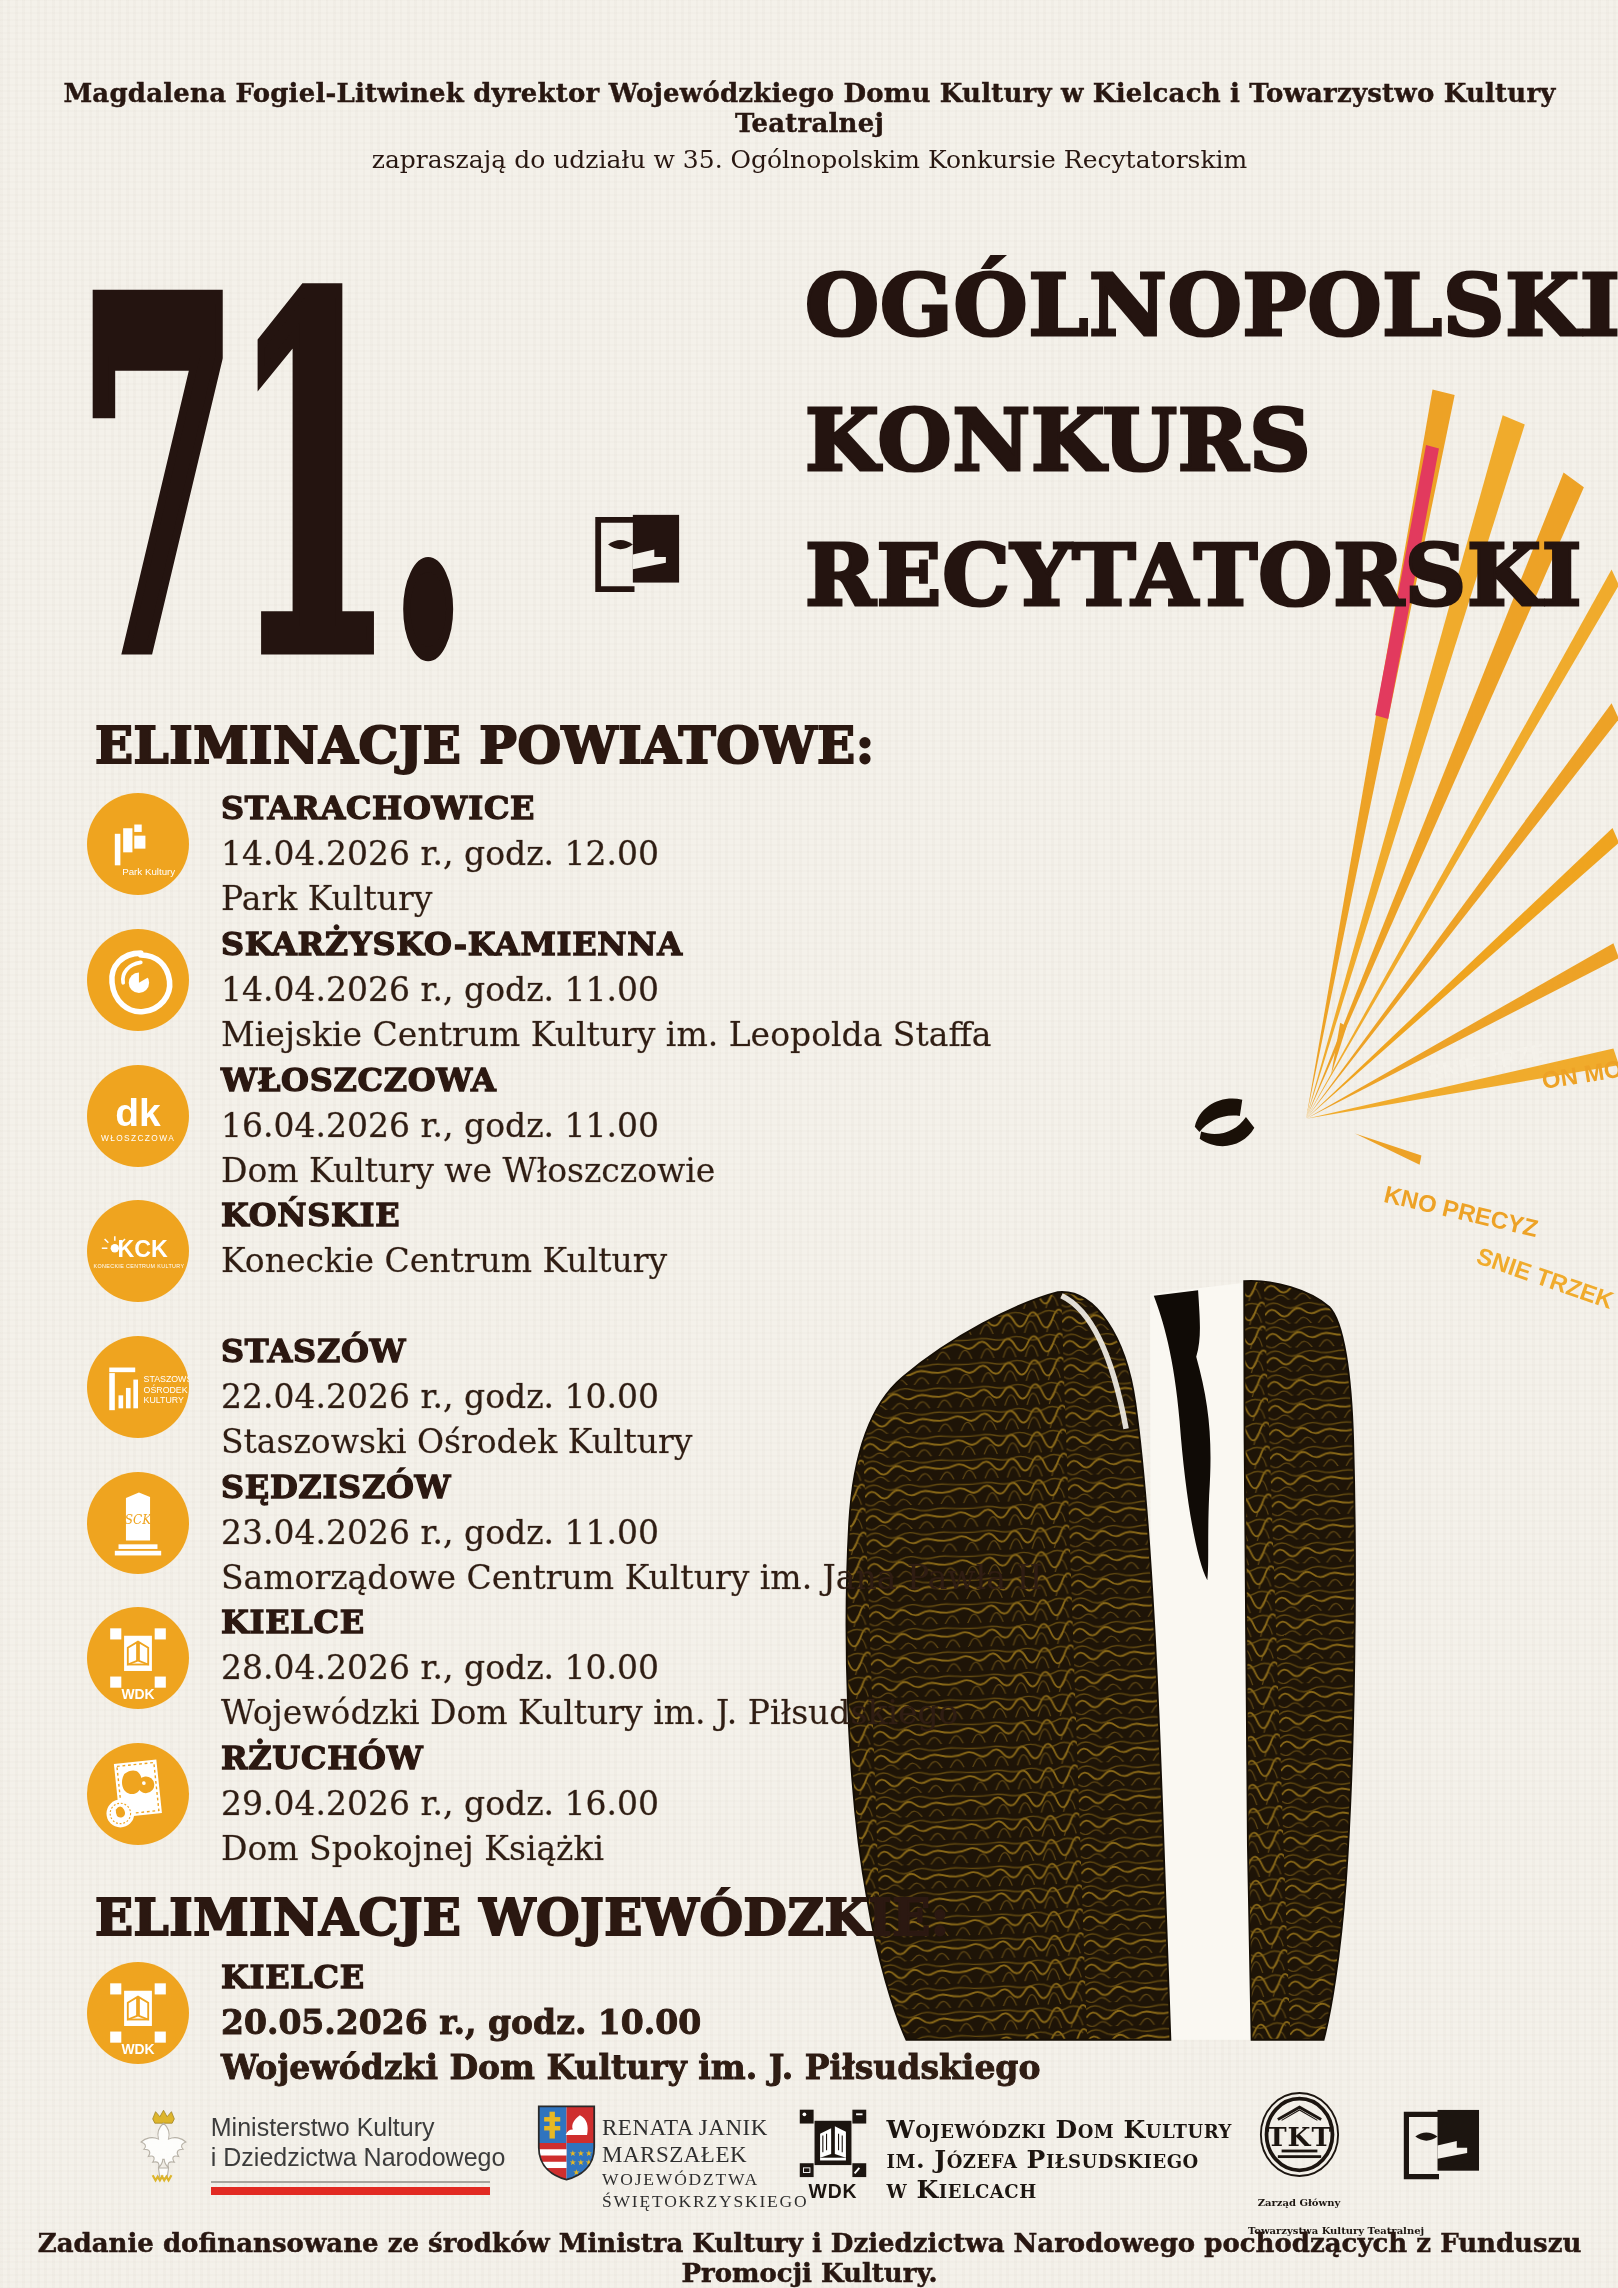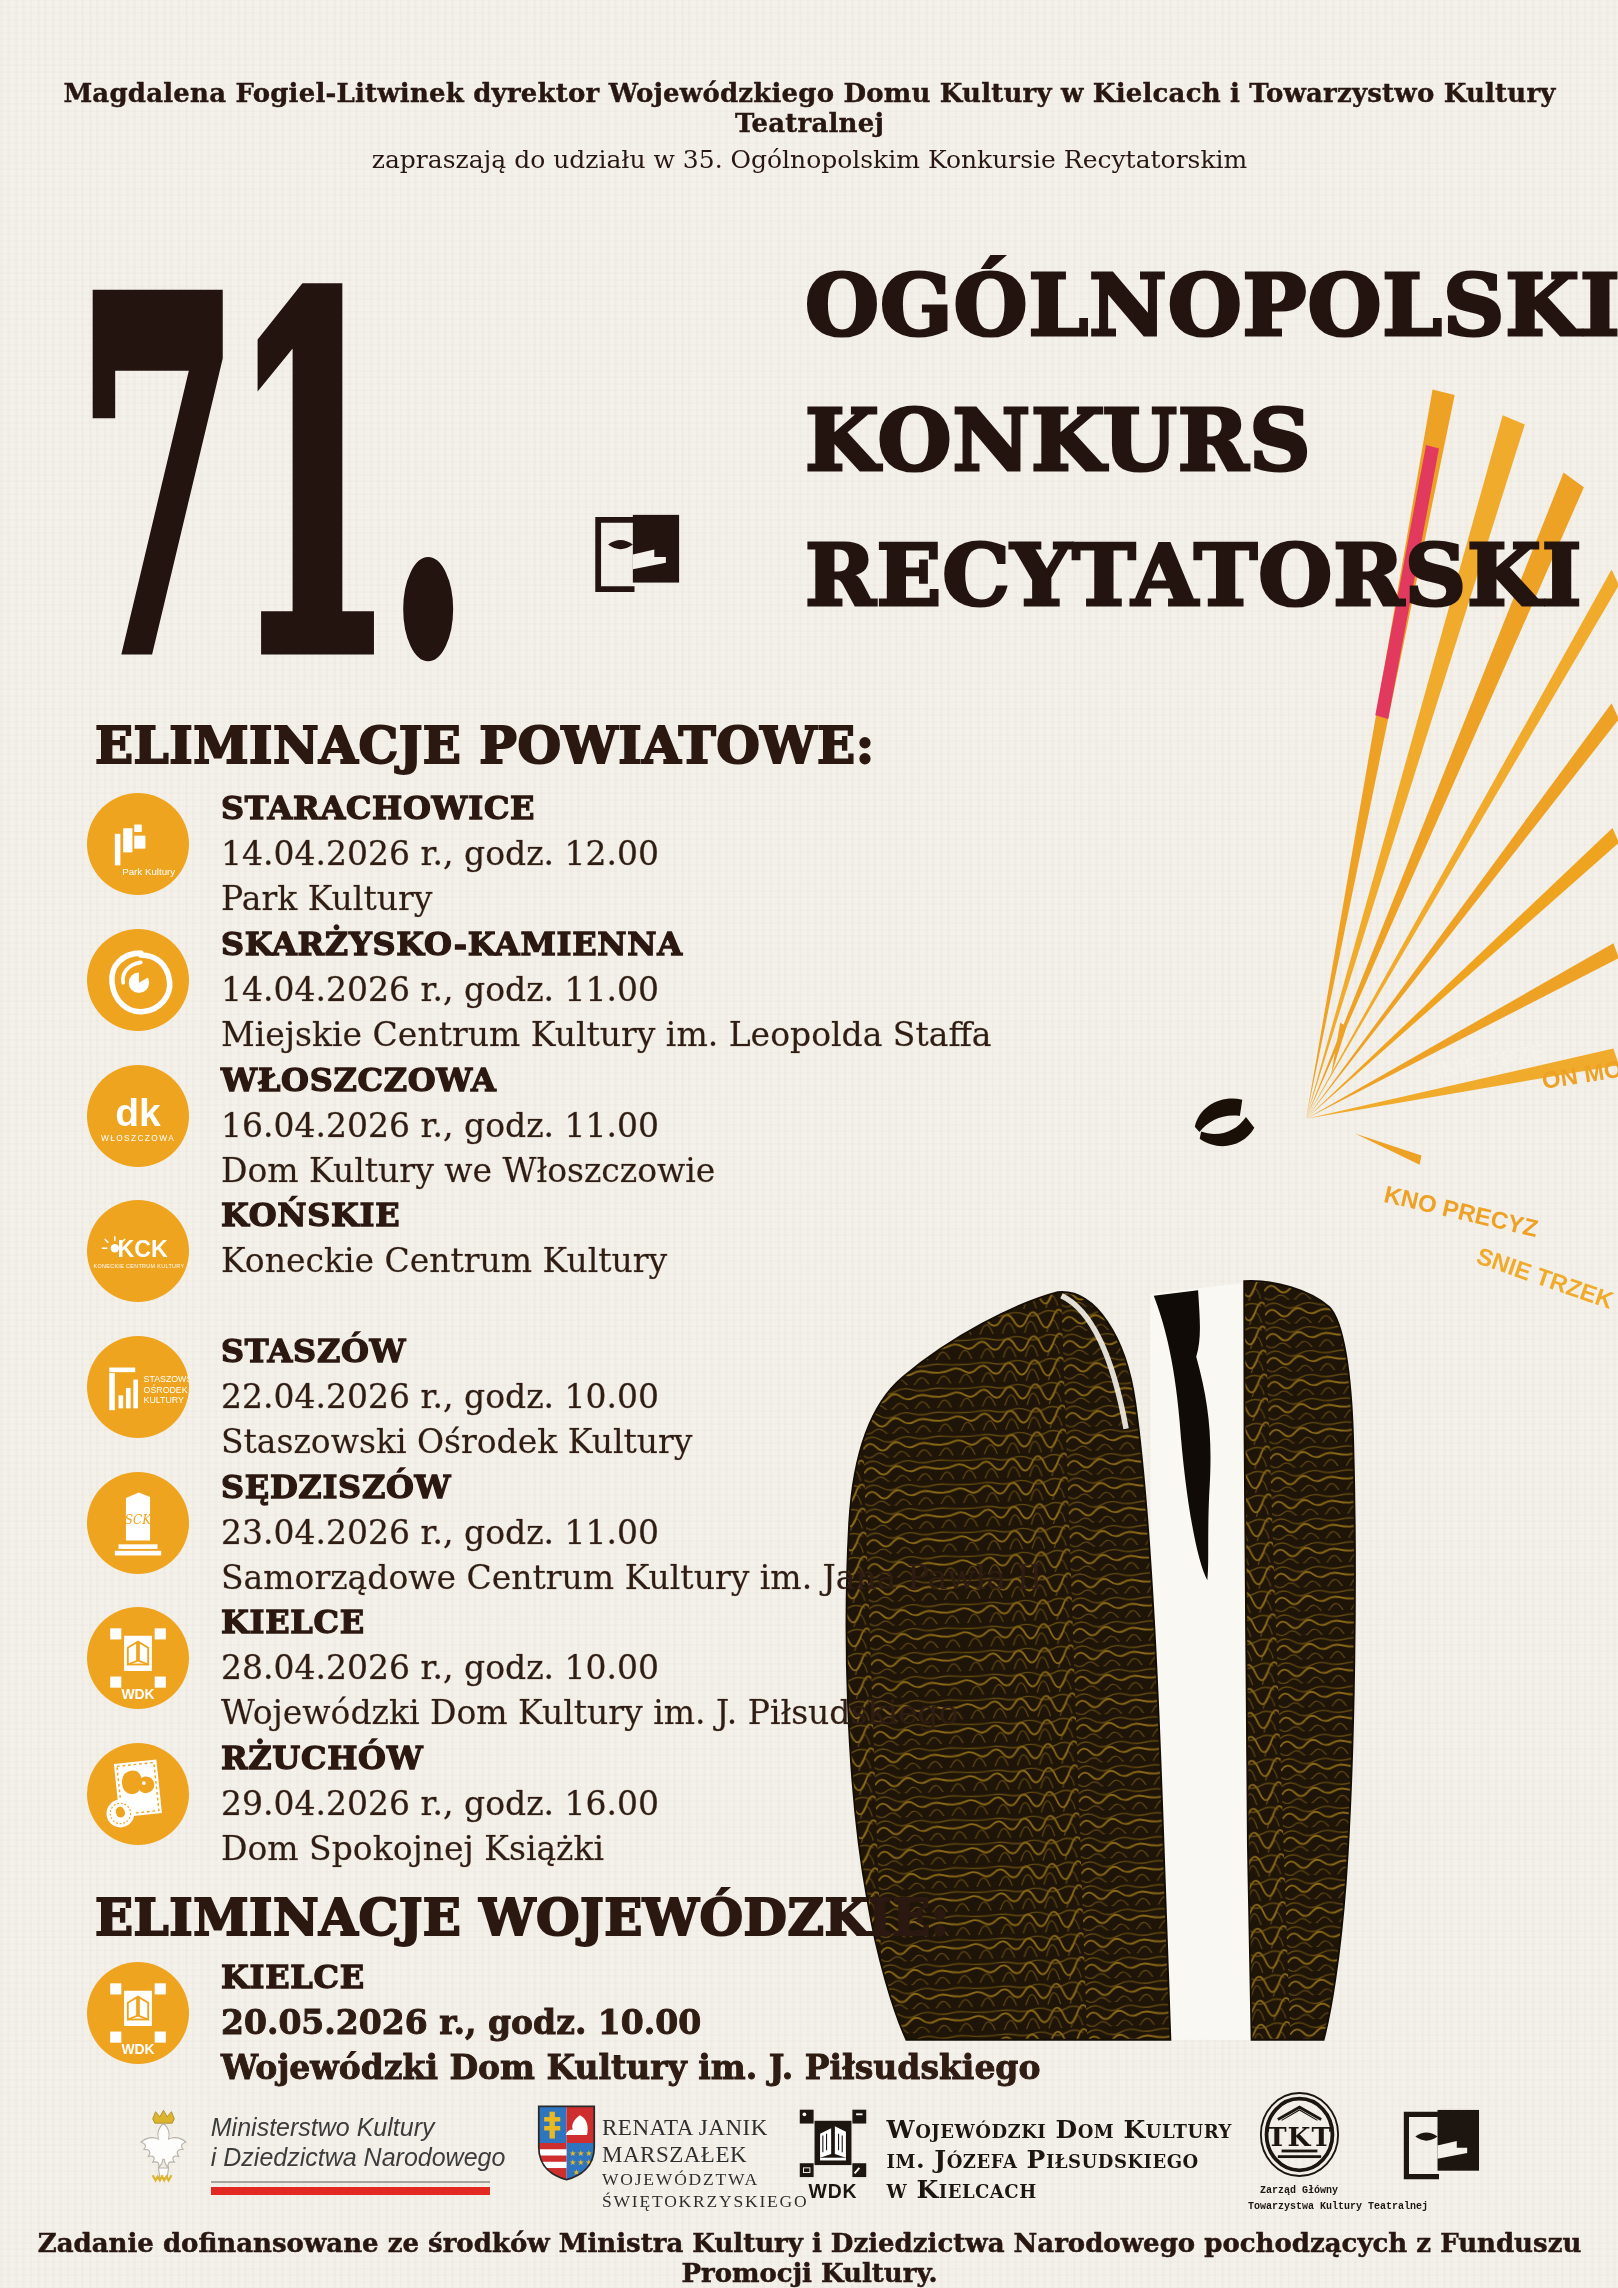--- a/index.html
+++ b/index.html
@@ -32,31 +32,31 @@
   .entry .elogo{width:102px;height:102px;flex:0 0 102px;margin-top:7.4px;}
   .entry .etext{margin-left:32px;}
   .entry .city{font-size:32px;font-weight:bold;-webkit-text-stroke:1.3px #2b1811;
       letter-spacing:0.7px;line-height:45px;color:#2b1811;white-space:nowrap;}
   .entry .date{font-size:33px;line-height:45px;-webkit-text-stroke:0.6px #31201577;color:#2f1d13;white-space:nowrap;}
   .entry .venue{font-size:33px;line-height:45px;-webkit-text-stroke:0.5px #31201566;color:#2f1d13;white-space:nowrap;}
   .entry.bold-all .date,.entry.bold-all .venue{font-weight:bold;-webkit-text-stroke:0.9px #2b1811;}
 
   
   .f-ministry{position:absolute;left:131px;top:2106px;display:flex;font-family:"Liberation Sans",sans-serif;}
-  .f-ministry .mtext{margin-left:14.8px;color:#3c3c3c;font-size:25px;line-height:30px;padding-top:5.5px;font-style:italic;}
+  .f-ministry .mtext{margin-left:14.8px;color:#3c3c3c;font-size:25px;line-height:30px;padding-top:5.5px;}
   .f-ministry .uline-gray{height:2.8px;background:#a8a49d;margin-top:9.2px;width:279px;}
   .f-ministry .uline-red{height:8.3px;background:#e22a22;margin-top:3.7px;width:279px;}
   .f-marshal{position:absolute;left:602px;top:2114px;color:#2e2e2e;font-family:"Liberation Serif",serif;}
   .f-marshal .m1{font-size:23px;line-height:27px;letter-spacing:0.5px;}
   .f-marshal .m2{font-size:17.5px;line-height:22px;letter-spacing:1.8px;}
   .f-wdk{position:absolute;left:796px;top:2106px;display:flex;}
   .f-wdk .wtext{margin-left:16.6px;padding-top:9.2px;font-variant:small-caps;font-weight:bold;
       font-size:25px;line-height:30px;color:#1c1510;letter-spacing:0.5px;}
   .f-tkt{position:absolute;left:1248px;top:2091px;width:102px;text-align:center;color:#1c1510;}
-  .f-tkt .cap{font-size:10px;line-height:13px;font-weight:bold;margin-top:3px;white-space:nowrap;font-family:Liberation Mono, monospace;}
+  .f-tkt .cap{font-size:10px;line-height:13px;font-weight:bold;margin-top:15px;white-space:nowrap;}
   .bottom-note{position:absolute;top:2228px;left:0;width:100%;text-align:center;
       font-size:26px;font-weight:bold;-webkit-text-stroke:0.5px #281711;}
 
   svg text{font-family:"Liberation Sans",sans-serif;}
   svg text.serif{font-family:"DejaVu Serif",serif;}
 </style>
 </head>
 <body>
 
 <div class="poster">

